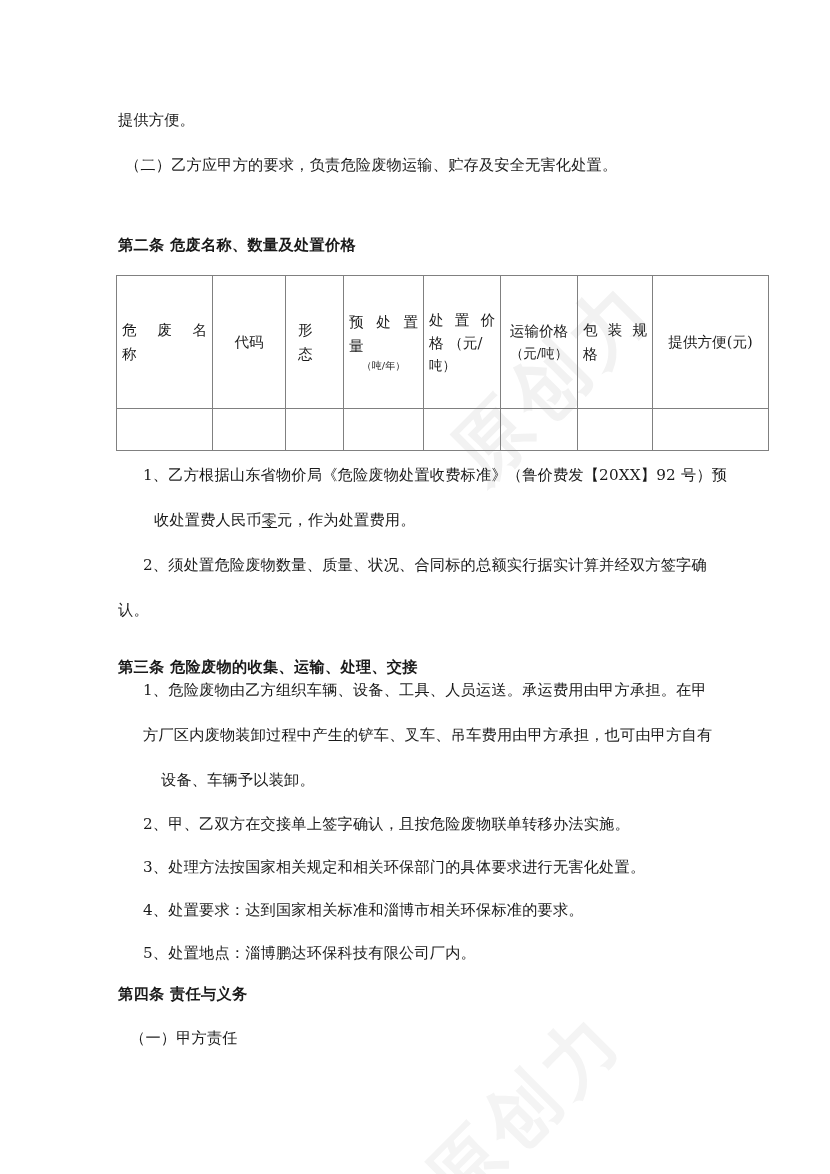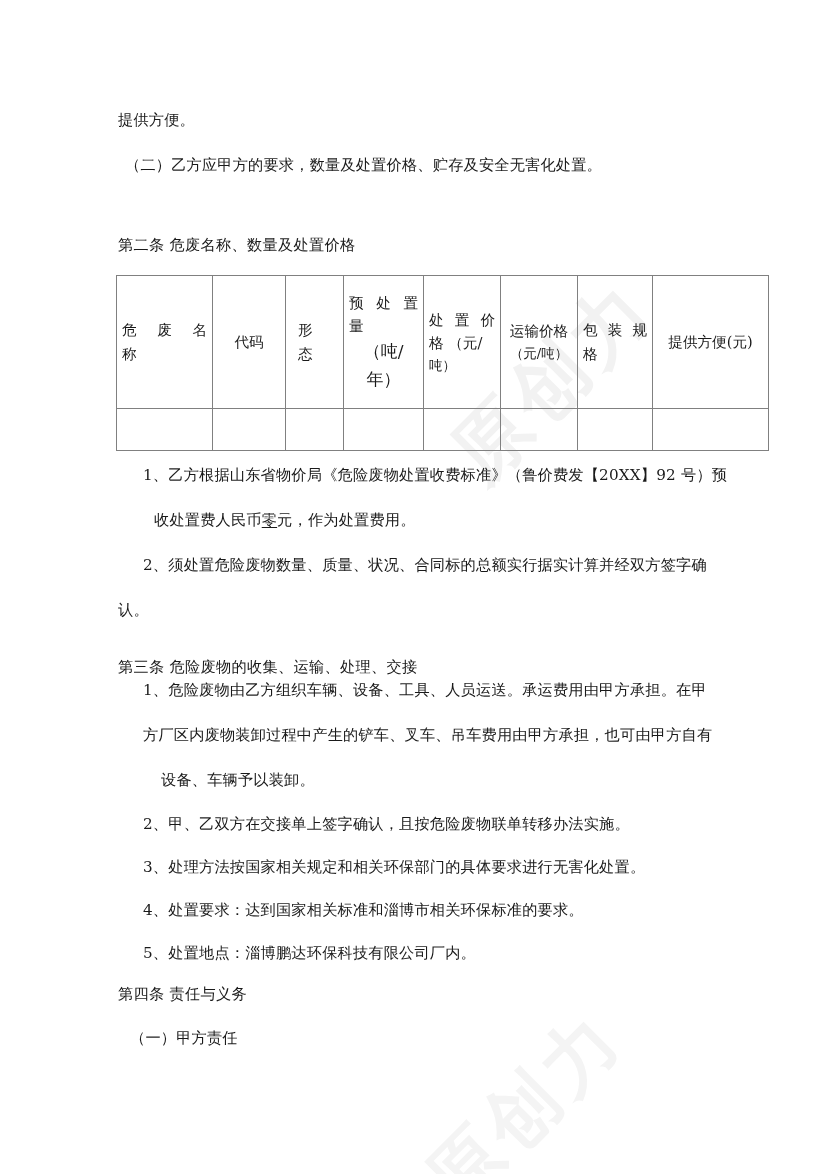--- a/index.html
+++ b/index.html
@@ -69,20 +69,21 @@
 
   .doc-line {
     position: absolute;
     font-size: 15.2px;
     line-height: 1;
     white-space: nowrap;
     letter-spacing: 0.2px;
   }
   .doc-line.heading {
     letter-spacing: 0.3px;
+    font-weight: bold;
   }
   .u-line {
     text-decoration: underline;
     text-underline-offset: 2px;
   }
 
   
   #waste-table {
     position: absolute;
     left: 116px;
@@ -129,21 +130,21 @@
 
   <div id="watermark-layer">
     <div class="wm wm-a">原创力</div>
     <div class="wm wm-b">原创力</div>
   </div>
 
   <div id="content">
 
     <div class="doc-line" style="left:118px; top:113px;text-align:right;">提供方便。</div>
 
-    <div class="doc-line" style="left:125px; top:158px;">（二）乙方应甲方的要求，数量及处置价格、贮存及安全无害化处置。</div>
+    <div class="doc-line" style="left:125px; top:158px;">（二）乙方应甲方的要求，负责危险废物运输、贮存及安全无害化处置。</div>
 
     <div class="doc-line heading" style="left:118px; top:238px;">第二条 危废名称、数量及处置价格</div>
 
     <div class="doc-line" style="left:143px; top:468px;">1、乙方根据山东省物价局《危险废物处置收费标准》（鲁价费发【20XX】92 号）预</div>
 
     <div class="doc-line" style="left:118px; top:513px;margin-left:36px;">
       <span>收处置费人民币</span><span class="u-line">零</span><span>元，作为处置费用。</span>
     </div>
 
     <div class="doc-line" style="left:143px; top:558px;">2、须处置危险废物数量、质量、状况、合同标的总额实行据实计算并经双方签字确</div>
@@ -192,21 +193,21 @@
         <td>
           <div class="cell-inner plain">代码</div>
         </td>
         <td>
           <div class="cell-inner plain" style="text-align:left;text-align-last:left;padding-left:12px;">形</div>
           <div class="cell-inner plain" style="text-align:left;text-align-last:left;padding-left:12px;">态</div>
         </td>
         <td>
           <div class="cell-inner">预 处 置</div>
           <div class="cell-inner plain" style="text-align:left;text-align-last:left;">量</div>
-          <div class="cell-inner plain" style="text-align:center;text-align-last:center;font-size:17px;">（吨/年）</div>
+          <div class="cell-inner plain" style="text-align-last:center;font-size:10px;">（吨/年）</div>
         </td>
         <td>
           <div class="cell-inner">处 置 价</div>
           <div class="cell-inner plain" style="text-align:left;text-align-last:left;">格 （元/</div>
           <div class="cell-inner plain" style="text-align:left;text-align-last:left;font-size:13.4px;">吨）</div>
         </td>
         <td>
           <div class="cell-nowrap">运输价格</div>
           <div class="cell-nowrap" style="font-size:13.4px;">（元/吨）</div>
         </td>

